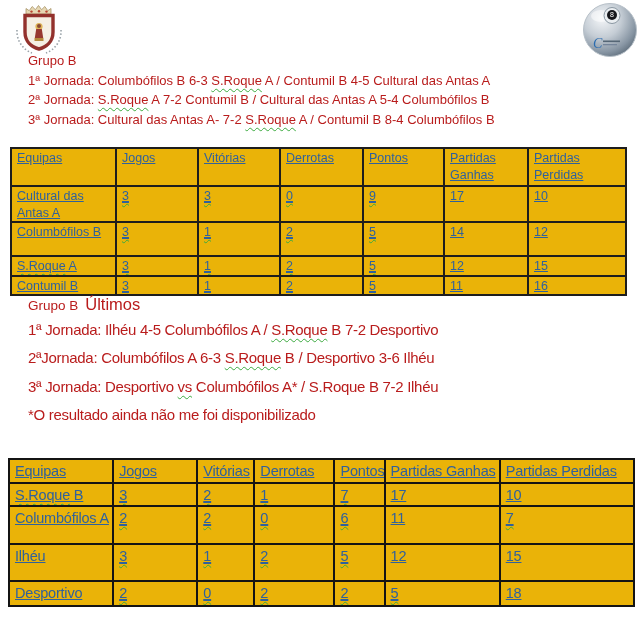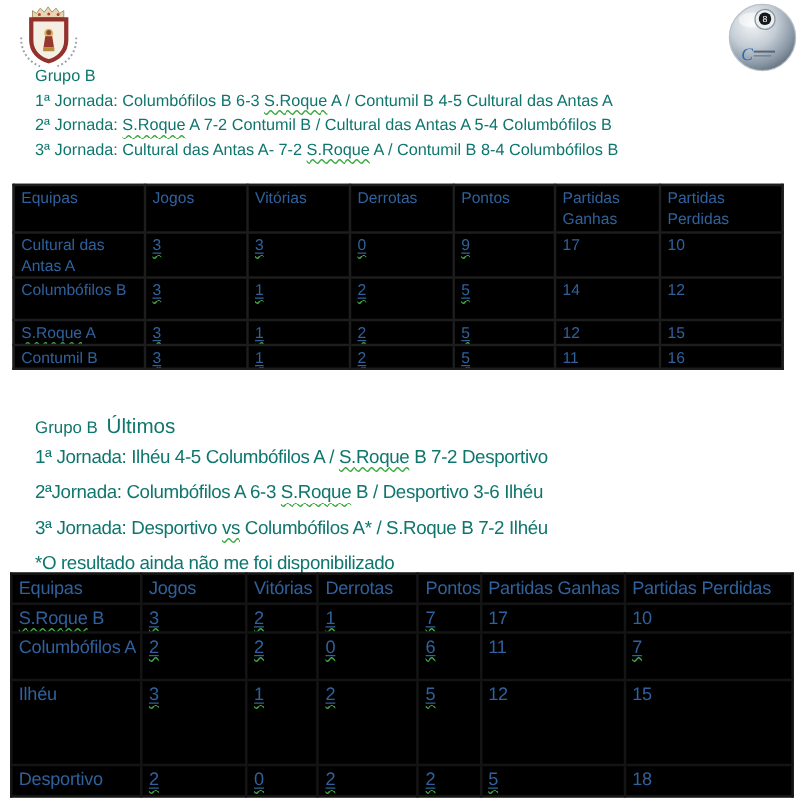--- a/index.html
+++ b/index.html
@@ -2,47 +2,47 @@
 <html><head>
 <meta charset="utf-8">
 <style>
   html,body{margin:0;padding:0;background:#ffffff;}
   body{width:640px;height:640px;font-family:"Liberation Sans",sans-serif;}
   .page{position:relative;width:640px;height:640px;background:#fff;overflow:hidden;}
 
   .crest{position:absolute;left:10px;top:2px;}
   .ball{position:absolute;left:582px;top:1px;}
 
-  .sec{color:#0f766e;position:absolute;}
+  .sec{color:#b91c1c;position:absolute;}
   .sec1{left:28px;top:51px;font-size:13px;line-height:19.6px;}
   .sec1 .title{font-size:13px;}
   .sec2{left:28px;top:294px;}
-  .sec2 .title2{font-size:13.5px;line-height:20px;margin-top:37px;}
+  .sec2 .title2{font-size:13.5px;line-height:20px;}
   .sec2 .title2 .emph{font-size:16.5px;margin-left:7px;}
   .sec2 .lines .line{font-size:15px;line-height:28.4px;letter-spacing:-0.3px;}
 
   .sp{text-decoration-line:underline;text-decoration-style:wavy;text-decoration-color:#3BAA3F;text-decoration-thickness:1px;text-underline-offset:3px;}
   .u{text-decoration-line:underline;text-decoration-style:solid;text-decoration-color:currentColor;text-decoration-thickness:1px;text-underline-offset:2px;}
 
-  table.tbl{position:absolute;border-collapse:collapse;table-layout:fixed;background:#000000;color:#30619C;}
+  table.tbl{position:absolute;border-collapse:collapse;table-layout:fixed;background:#eab308;color:#30619C;text-decoration:underline;}
   table.tbl th,table.tbl td{vertical-align:top;text-align:left;font-weight:normal;padding:1px 2px 0 5px;overflow:hidden;}
   #table1{left:10px;top:147px;width:617px;font-size:12.5px;line-height:16.5px;}
   #table1 th,#table1 td{border:2px solid #1d1d1d;}
   #table1 thead tr{height:38px;}
   #table1 tbody tr:nth-child(1){height:34px;}
   #table1 tbody tr:nth-child(2){height:34px;padding-left:13px;}
   #table1 tbody tr:nth-child(3){height:18px;}
   #table1 tbody tr:nth-child(4){height:18px;}
 
   #table2{left:8px;top:458px;width:627px;font-size:14.5px;line-height:19px;letter-spacing:-0.2px;}
   #table2 th,#table2 td{border:2.5px solid #141414;padding-top:2px;}
   #table2 thead tr{height:24px;}
   #table2 tbody tr:nth-child(1){height:23px;}
   #table2 tbody tr:nth-child(2){height:38px;}
-  #table2 tbody tr:nth-child(3){height:68px;margin-left:18px;}
+  #table2 tbody tr:nth-child(3){height:37px;margin-left:18px;}
   #table2 tbody tr:nth-child(4){height:25px;}
 </style>
 </head>
 <body>
 
 <div class="page">
 
   <svg class="crest" width="58" height="56" viewBox="0 0 58 56" aria-hidden="true">
     <path d="M16,12 v-5.5 l3.2,2.2 3,-4.2 3.2,3.2 3.1,-4.2 3.1,4.2 3.2,-3.2 3,4.2 3.2,-2.2 V12 z" fill="#e6d7b2" stroke="#a89468" stroke-width="0.8"></path>
     <circle cx="21.5" cy="9.6" r="1.2" fill="#b8422f"></circle>

